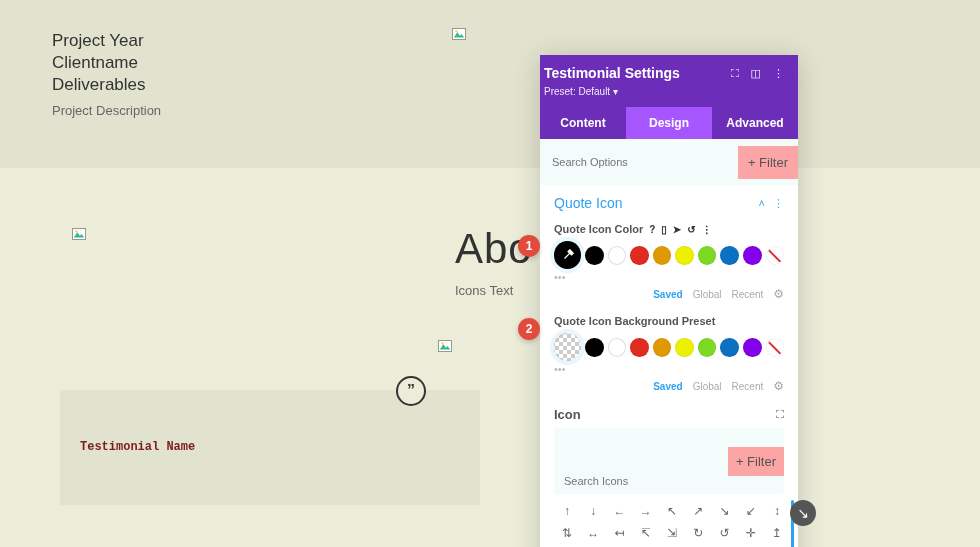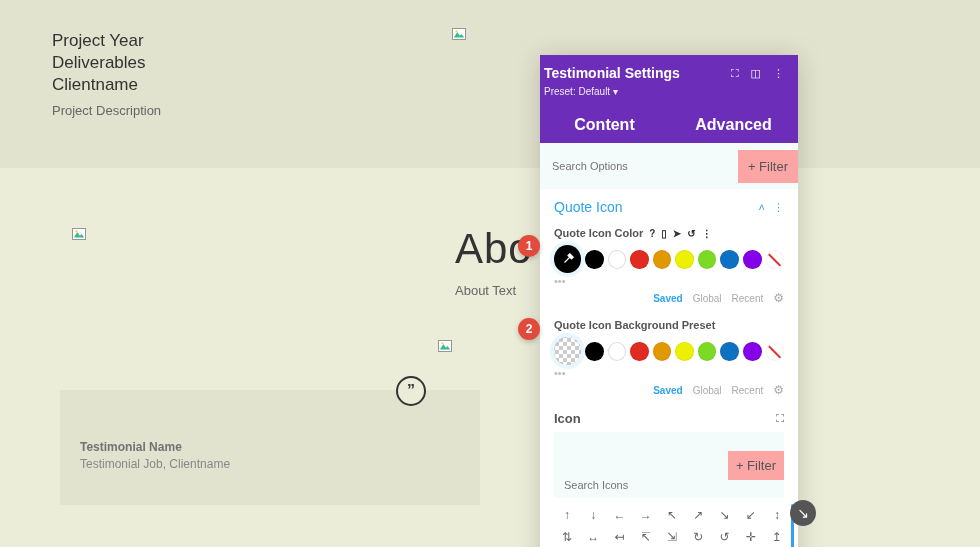--- a/index.html
+++ b/index.html
@@ -12,35 +12,35 @@
   .project-desc { font-size: 13px; color: #666; margin-top: 7px; }
 
   .small-img-icon { width: 14px; height: 12px; position: absolute; }
   .small-img-icon svg { width: 100%; height: 100%; display: block; }
 
   .about-title { position: absolute; left: 455px; top: 225px; font-size: 42px; color: #333; font-weight: 400; letter-spacing: 1px; }
   .about-text { position: absolute; left: 455px; top: 283px; font-size: 13px; color: #666; }
 
   .testimonial-card { position: absolute; left: 60px; top: 390px; width: 420px; height: 115px; background: #e1e3ce; padding: 22px 20px; }
   .testimonial-text { font-size: 12px; color: #666; }
-  .testimonial-name { font-size: 12px; color: #737373; font-weight: 700; margin-top: 28px; }
+  .testimonial-name { font-size: 12px; color: #7f1d1d; font-weight: 700; margin-top: 28px; font-family: Liberation Mono, monospace; }
   .testimonial-job { font-size: 12px; color: #888; margin-top: 3px; }
 
   .quote-badge { position: absolute; left: 396px; top: 376px; width: 30px; height: 30px; border-radius: 50%; border: 2px solid #333; background: #ebedd9; display: flex; align-items: center; justify-content: center; font-size: 16px; font-weight: 700; color: #333; }
 
   .settings-panel { position: absolute; left: 540px; top: 55px; width: 258px; background: #fff; box-shadow: 0 3px 25px rgba(0,0,0,0.18); }
   .panel-header { background: #6c2eb9; color: #fff; padding: 10px 14px 10px 4px; }
   .panel-title-row { display: flex; justify-content: space-between; align-items: center; }
   .panel-title { font-size: 14px; font-weight: 700; }
   .panel-title-icons { display: flex; gap: 12px; align-items: center; }
   .panel-title-icons span { font-size: 11px; cursor: pointer; }
   .panel-preset { font-size: 10px; margin-top: 5px; opacity: 0.9; }
 
   .panel-tabs { display: flex; background: #8e3ff2; }
-  .panel-tab { flex: 1; text-align: center; padding: 9px 12px; font-size: 16px; color: #fff; cursor: pointer; font-weight: 600; }
+  .panel-tab { flex: 1; text-align: center; padding: 9px 12px; font-size: 12px; color: #fff; cursor: pointer; font-weight: 600; }
   .panel-tab.alt { background: #6c2eb9; }
   .panel-tab.active { background: #a556ff; }
 
   .panel-body { background: #fff; }
   .search-row { display: flex; align-items: center; background: #f4fbfb; }
   .search-input { flex: 1; border: none; background: transparent; padding: 17px 12px; font-size: 11px; color: #999; outline: none; }
   .filter-btn { background: #fca5a5; border: none; padding: 9px 10px; font-size: 13px; color: #555; cursor: pointer; }
 
   .section-head-row { display: flex; justify-content: space-between; align-items: center; padding: 10px 14px 4px 14px; }
   .section-head { font-size: 14px; color: #2ea3f2; font-weight: 400; }
@@ -85,22 +85,22 @@
 
   .corner-fab { position: absolute; right: 6px; width: 26px; height: 26px; border-radius: 50%; background: #555; color: #fff; display: flex; align-items: center; justify-content: center; font-size: 14px; cursor: pointer; }
 </style>
 </head>
 <body>
 
 <div class="top-block"></div>
 
 <div class="project-info">
   <div class="line">Project Year</div>
+  <div class="line">Clientname</div>
   <div class="line">Deliverables</div>
-  <div class="line">Clientname</div>
   <div class="project-desc">Project Description</div>
 </div>
 
 <div class="small-img-icon" style="left:452px; top:28px;">
   <svg viewBox="0 0 16 14">
       <rect x="0.5" y="0.5" width="15" height="13" fill="#fff" stroke="#888"></rect>
       <polygon points="2,11 6,5 9,9 11,7 14,11" fill="#3b8"></polygon>
       <circle cx="5" cy="4" r="1.3" fill="#fc3"></circle>
     </svg>
 </div>
@@ -113,43 +113,43 @@
 </div>
 <div class="small-img-icon" style="left:438px; top:340px;">
   <svg viewBox="0 0 16 14">
       <rect x="0.5" y="0.5" width="15" height="13" fill="#fff" stroke="#888"></rect>
       <polygon points="2,11 6,5 9,9 11,7 14,11" fill="#3b8"></polygon>
       <circle cx="5" cy="4" r="1.3" fill="#fc3"></circle>
     </svg>
 </div>
 
 <div class="about-title">Abo</div>
-<div class="about-text">About Text</div>
+<div class="about-text">Icons Text</div>
 
 <div class="testimonial-card">
   <div class="testimonial-name">Testimonial Name</div>
-  <div class="testimonial-job">Testimonial Job, Clientname</div>
 </div>
 <div class="quote-badge">”</div>
 
 <div class="settings-panel">
   <div class="panel-header">
     <div class="panel-title-row">
       <div class="panel-title">Testimonial Settings</div>
       <div class="panel-title-icons">
         <span>⛶</span>
         <span>◫</span>
         <span>⋮</span>
       </div>
     </div>
     <div class="panel-preset">Preset: Default ▾</div>
   </div>
 
   <div class="panel-tabs">
     <div class="panel-tab alt">Content</div>
+    <div class="panel-tab active">Design</div>
     <div class="panel-tab alt">Advanced</div>
   </div>
 
   <div class="panel-body">
     <div class="search-row">
       <input class="search-input" placeholder="Search Options" style="">
       <button class="filter-btn">+  Filter</button>
     </div>
 
     <div class="section-head-row">

